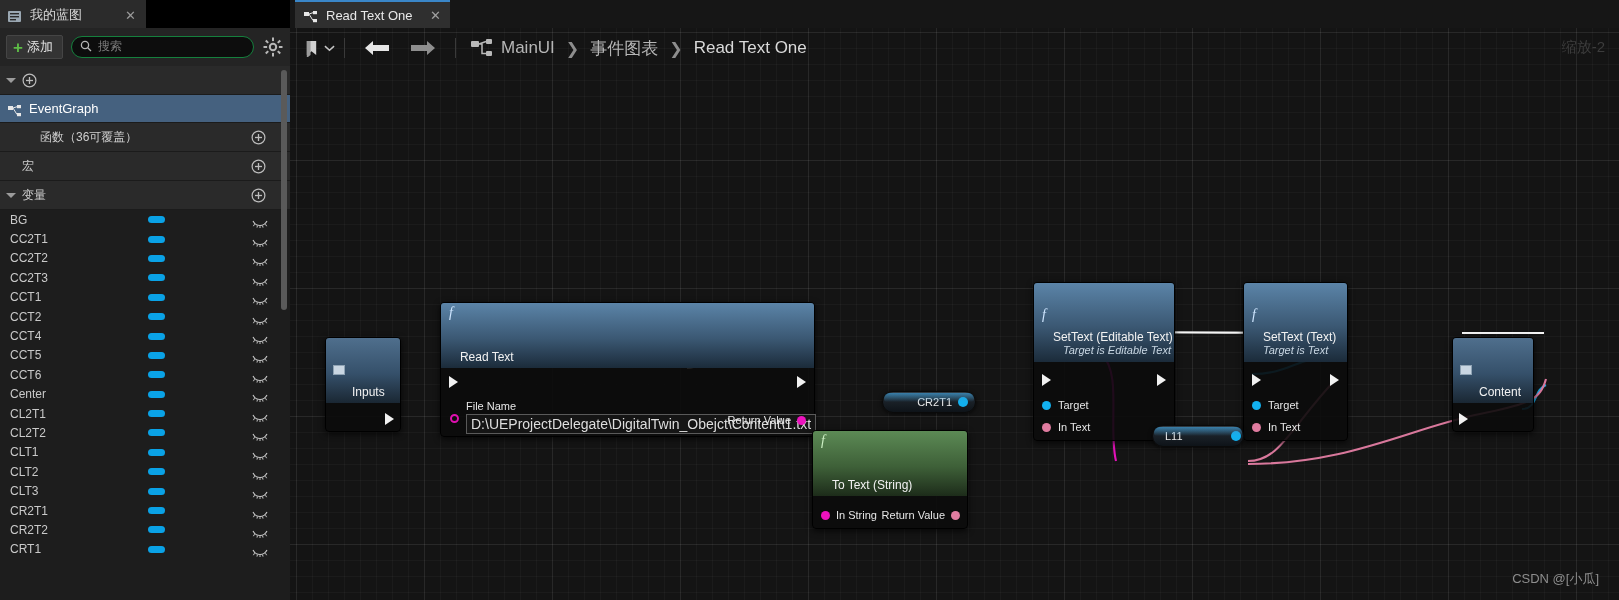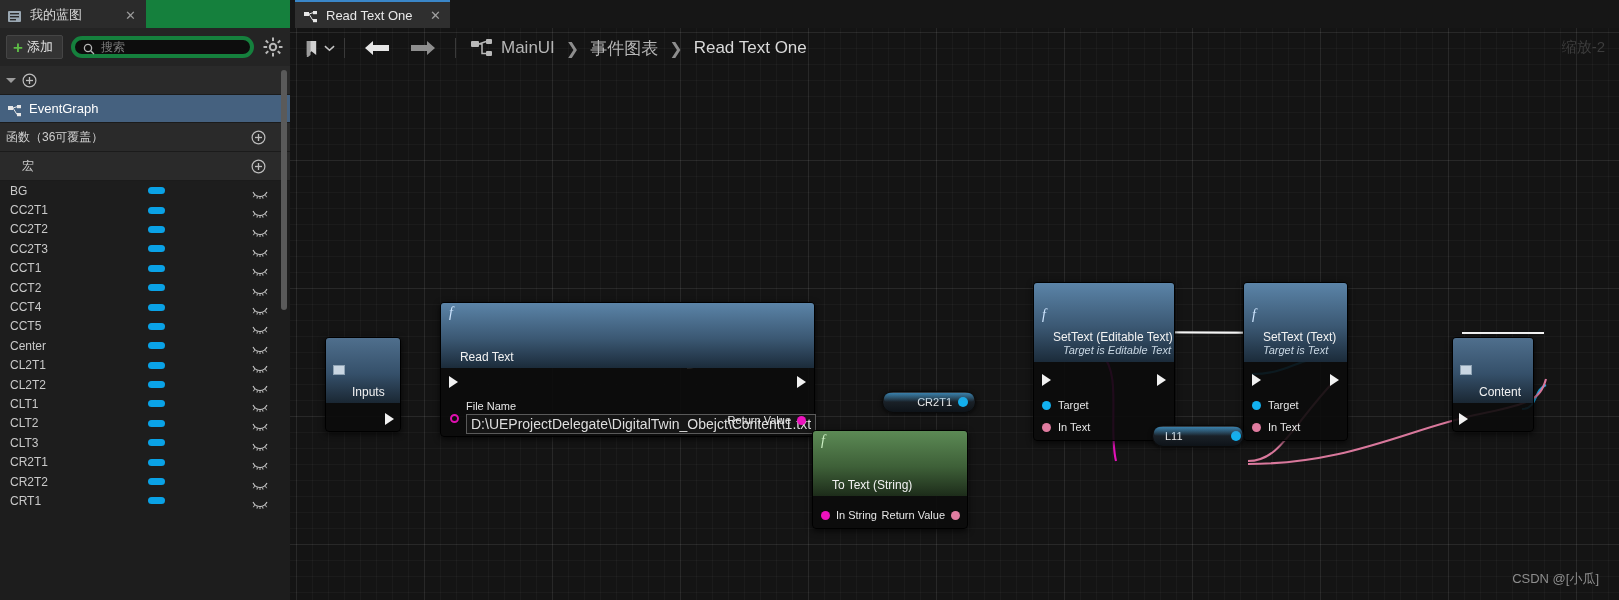--- a/index.html
+++ b/index.html
@@ -12,21 +12,21 @@
   }
   #app{ position:relative; width:1619px; height:600px; }
 
   
   #left-panel{
     position:absolute; left:0; top:0; width:290px; height:600px;
     background:#1d1d1d;
   }
   .tabstrip{
     position:absolute; left:0; top:0; width:290px; height:28px;
-    background:#15803d;
+    background:#000000;
   }
   .tab-mb{
     position:absolute; left:0; top:0; height:28px; width:146px;
     background:#2b2b2b;
     display:flex; align-items:center; padding:0 6px 0 8px;
     border-top:2px solid #2b2b2b;
   }
   .tab-mb .ticon{ width:15px; height:13px; margin-right:7px; flex:0 0 auto; }
   .tab-mb .tlabel{ font-size:13px; color:#d8d8d8; flex:1 1 auto; white-space:nowrap; }
   .tab-mb .tclose{ font-size:13px; color:#9a9a9a; padding:0 4px; }
@@ -35,22 +35,22 @@
     position:absolute; left:0; top:28px; width:290px; height:38px;
     background:#242424; display:flex; align-items:center; padding:0 6px;
   }
   .addbtn{
     height:24px; background:#343434; border:1px solid #454545; border-radius:2px;
     display:flex; align-items:center; padding:0 9px 0 6px; margin-right:8px;
   }
   .addbtn .plus{ color:#5dbb46; font-size:17px; line-height:1; margin-right:4px; font-weight:bold;}
   .addbtn .alabel{ font-size:13px; color:#e2e2e2; }
   .searchbox{
-    flex:1 1 auto; height:22px; background:#0d0d0d; border:4px solid #15803d;
-    border-radius:11px; display:flex; align-items:center; padding:1px 8px;
+    flex:1 1 auto; height:22px; background:#0d0d0d; border:1px solid #15803d;
+    border-radius:11px; display:flex; align-items:flex-start; padding:1px 8px;
   }
   .searchbox .sicon{ width:12px; height:12px; margin-right:6px; flex:0 0 auto; }
   .searchbox .sph{ font-size:12px; color:#7b7b7b; }
   .gear{ width:22px; height:22px; margin-left:8px; flex:0 0 auto; }
 
   .tree{ position:absolute; left:0; top:66px; width:290px; height:534px; overflow:hidden; }
   .sec{
     height:29px; background:#2a2a2a; border-bottom:1px solid #1b1b1b;
     display:flex; align-items:center; padding:0 8px 0 6px;
   }
@@ -242,41 +242,52 @@
             <rect x="0" y="1" width="5" height="4" fill="#e8e8e8"></rect>
             <rect x="9" y="0" width="4" height="3.2" fill="#e8e8e8"></rect>
             <rect x="9" y="8" width="4" height="3.2" fill="#e8e8e8"></rect>
             <path d="M5 3 L9 1.7 M5 3 L9 9.5" stroke="#e8e8e8" stroke-width="1"></path>
           </svg>
         </span>
         <span class="glabel">EventGraph</span>
       </div>
 
       <div class="sec">
-        <span class="stitle" style="margin-left:0">函数（36可覆盖）</span>
+        <span class="stitle" style="margin-left:34px">函数（36可覆盖）</span>
         <span class="plusicon">
           <svg viewBox="0 0 15 15" width="15" height="15">
             <circle cx="7.5" cy="7.5" r="6.4" fill="none" stroke="#bdbdbd" stroke-width="1.2"></circle>
             <line x1="7.5" y1="4" x2="7.5" y2="11" stroke="#bdbdbd" stroke-width="1.3"></line>
             <line x1="4" y1="7.5" x2="11" y2="7.5" stroke="#bdbdbd" stroke-width="1.3"></line>
           </svg>
         </span>
       </div>
 
       <div class="sec">
         <span class="stitle" style="margin-left:16px">宏</span>
         <span class="plusicon">
           <svg viewBox="0 0 15 15" width="15" height="15">
             <circle cx="7.5" cy="7.5" r="6.4" fill="none" stroke="#bdbdbd" stroke-width="1.2"></circle>
             <line x1="7.5" y1="4" x2="7.5" y2="11" stroke="#bdbdbd" stroke-width="1.3"></line>
             <line x1="4" y1="7.5" x2="11" y2="7.5" stroke="#bdbdbd" stroke-width="1.3"></line>
           </svg>
         </span>
       </div>
 
+      <div class="sec">
+        <span class="caret"></span>
+        <span class="stitle">变量</span>
+        <span class="plusicon">
+          <svg viewBox="0 0 15 15" width="15" height="15">
+            <circle cx="7.5" cy="7.5" r="6.4" fill="none" stroke="#bdbdbd" stroke-width="1.2"></circle>
+            <line x1="7.5" y1="4" x2="7.5" y2="11" stroke="#bdbdbd" stroke-width="1.3"></line>
+            <line x1="4" y1="7.5" x2="11" y2="7.5" stroke="#bdbdbd" stroke-width="1.3"></line>
+          </svg>
+        </span>
+      </div>
 
       <div id="var-list">
           <div class="var-row">
             <span class="vname">BG</span>
             <span class="vpill" style="background: rgb(10, 162, 230);"></span>
             <span class="veye"><svg viewBox="0 0 16 10" width="16" height="10">
                 <path d="M1 2 C4 8, 12 8, 15 2" fill="none" stroke="#c9c9c9" stroke-width="1.1"></path>
                 <path d="M2.5 5.2 L1.4 7.2 M5.4 6.8 L5 8.6 M8 7.2 L8 9 M10.6 6.8 L11 8.6 M13.5 5.2 L14.6 7.2" stroke="#c9c9c9" stroke-width="1"></path>
               </svg></span>
           </div>
@@ -323,20 +334,28 @@
           <div class="var-row">
             <span class="vname">CCT4</span>
             <span class="vpill" style="background: rgb(10, 162, 230);"></span>
             <span class="veye"><svg viewBox="0 0 16 10" width="16" height="10">
                 <path d="M1 2 C4 8, 12 8, 15 2" fill="none" stroke="#c9c9c9" stroke-width="1.1"></path>
                 <path d="M2.5 5.2 L1.4 7.2 M5.4 6.8 L5 8.6 M8 7.2 L8 9 M10.6 6.8 L11 8.6 M13.5 5.2 L14.6 7.2" stroke="#c9c9c9" stroke-width="1"></path>
               </svg></span>
           </div>
           <div class="var-row">
             <span class="vname">CCT5</span>
+            <span class="vpill" style="background: rgb(10, 162, 230);"></span>
+            <span class="veye"><svg viewBox="0 0 16 10" width="16" height="10">
+                <path d="M1 2 C4 8, 12 8, 15 2" fill="none" stroke="#c9c9c9" stroke-width="1.1"></path>
+                <path d="M2.5 5.2 L1.4 7.2 M5.4 6.8 L5 8.6 M8 7.2 L8 9 M10.6 6.8 L11 8.6 M13.5 5.2 L14.6 7.2" stroke="#c9c9c9" stroke-width="1"></path>
+              </svg></span>
+          </div>
+          <div class="var-row">
+            <span class="vname">CCT6</span>
             <span class="vpill" style="background: rgb(10, 162, 230);"></span>
             <span class="veye"><svg viewBox="0 0 16 10" width="16" height="10">
                 <path d="M1 2 C4 8, 12 8, 15 2" fill="none" stroke="#c9c9c9" stroke-width="1.1"></path>
                 <path d="M2.5 5.2 L1.4 7.2 M5.4 6.8 L5 8.6 M8 7.2 L8 9 M10.6 6.8 L11 8.6 M13.5 5.2 L14.6 7.2" stroke="#c9c9c9" stroke-width="1"></path>
               </svg></span>
           </div>
           <div class="var-row">
             <span class="vname">Center</span>
             <span class="vpill" style="background: rgb(10, 162, 230);"></span>
             <span class="veye"><svg viewBox="0 0 16 10" width="16" height="10">

